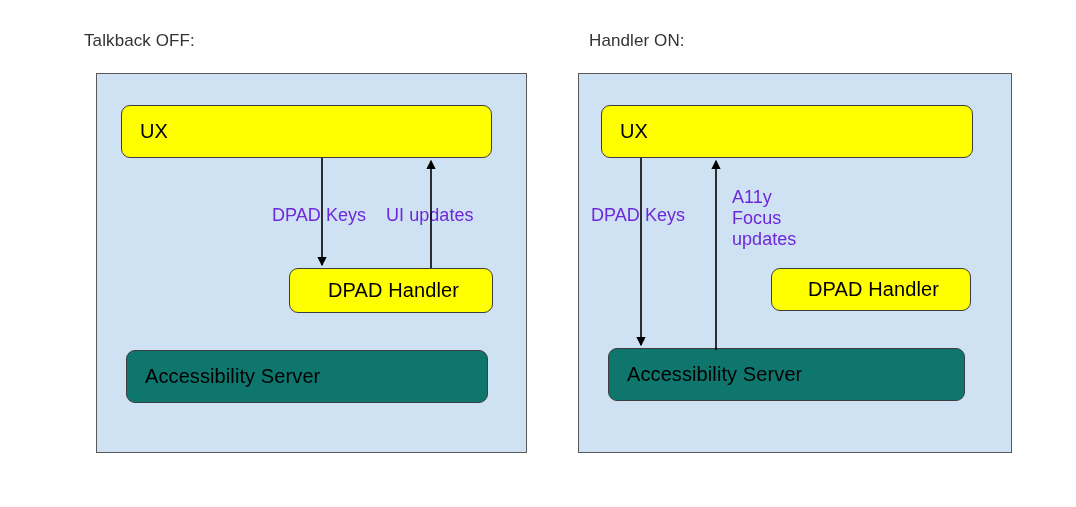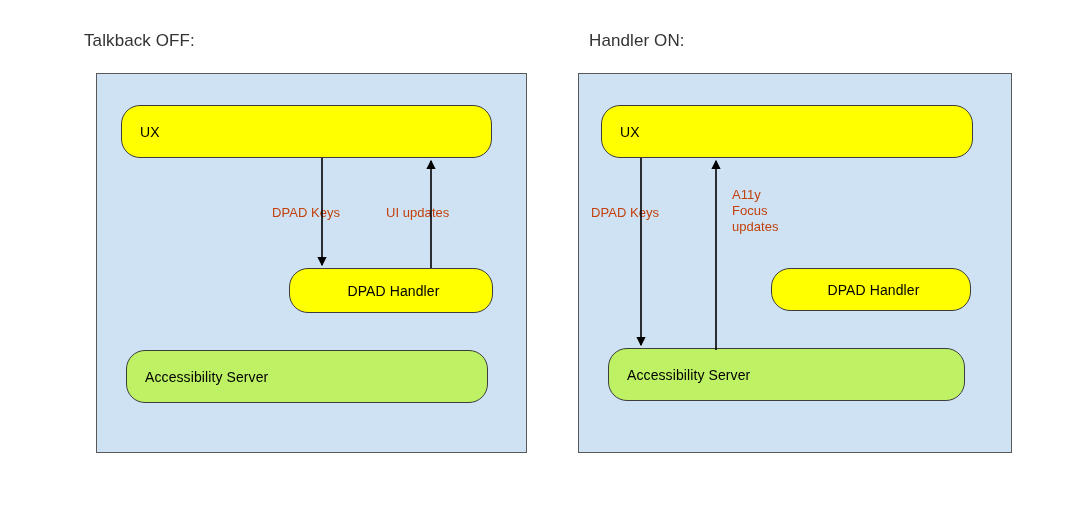--- a/index.html
+++ b/index.html
@@ -42,49 +42,49 @@
     box-sizing: border-box;
   }
   #panel-off { left: 80px;  top: 73px; width: 431px; height: 380px; }
   #panel-on  { left: 562px; top: 73px; width: 434px; height: 380px; }
 
   
   .node {
     position: absolute;
     box-sizing: border-box;
     border: 1.5px solid #3d3d3d;
-    border-radius: 19px;
+    border-radius: 9px;
     display: flex;
     align-items: center;
-    font-size: 14px;
+    font-size: 20px;
     color: #000000;
     padding-left: 18px;
     letter-spacing: 0.1px;
     white-space: nowrap;
   }
   .node.yellow { background: #ffff00; }
-  .node.green  { background: #bef264; }
+  .node.green  { background: #0f766e; }
   .node.center { justify-content: center; padding-left: 5px; }
 
   
   #node-ux-off      { left: 105px; top: 105px; width: 371px; height: 53px; }
   #node-dpad-off    { left: 273px; top: 268px; width: 204px; height: 45px; }
   #node-a11ysrv-off { left: 110px; top: 350px; width: 362px; height: 53px; }
 
   
   #node-ux-on       { left: 585px; top: 105px; width: 372px; height: 53px; }
   #node-dpad-on     { left: 755px; top: 268px; width: 200px; height: 43px; }
   #node-a11ysrv-on  { left: 592px; top: 348px; width: 357px; height: 53px; }
 
   
   .edge-label {
     position: absolute;
-    font-size: 13px;
-    color: #c2410c;
-    line-height: 16px;
+    font-size: 18px;
+    color: #6d28d9;
+    line-height: 21px;
     white-space: pre-line;
     letter-spacing: 0.05px;
   }
   #label-dpad-keys-off { left: 256px; top: 205px; }
   #label-ui-updates    { left: 370px; top: 205px; }
   #label-dpad-keys-on  { left: 575px; top: 205px; }
   #label-a11y-focus    { left: 716px; top: 187px; }
 
   
   #connectors {

